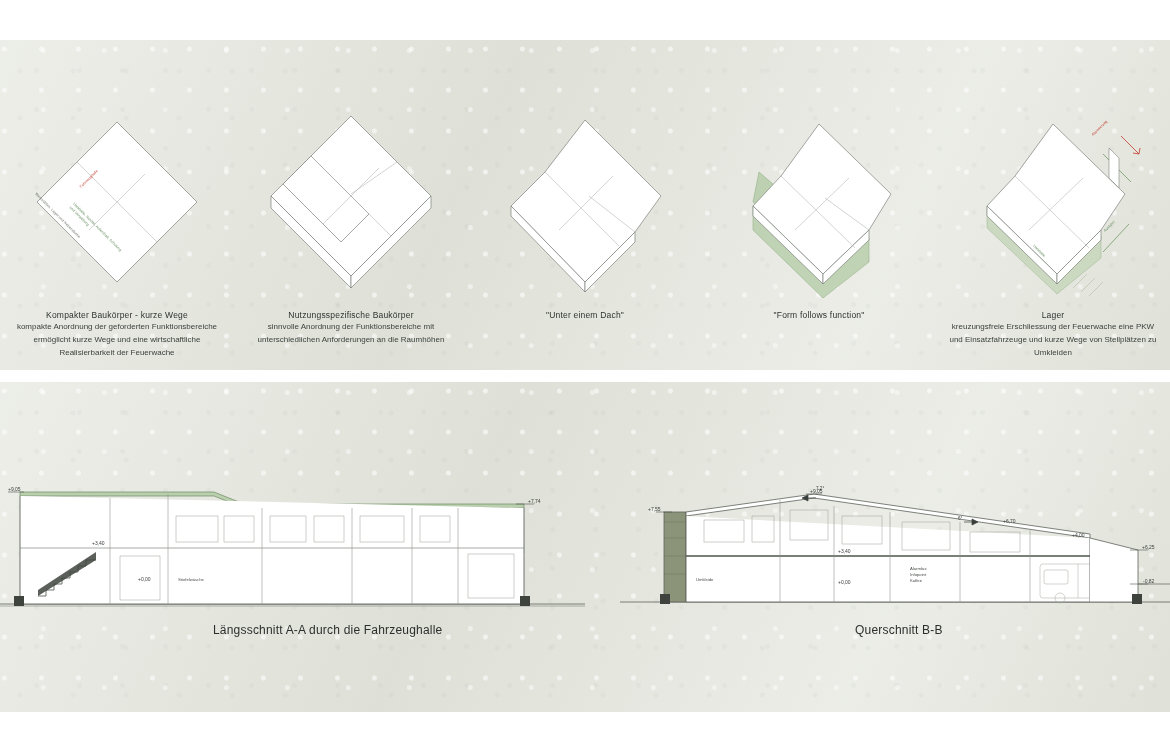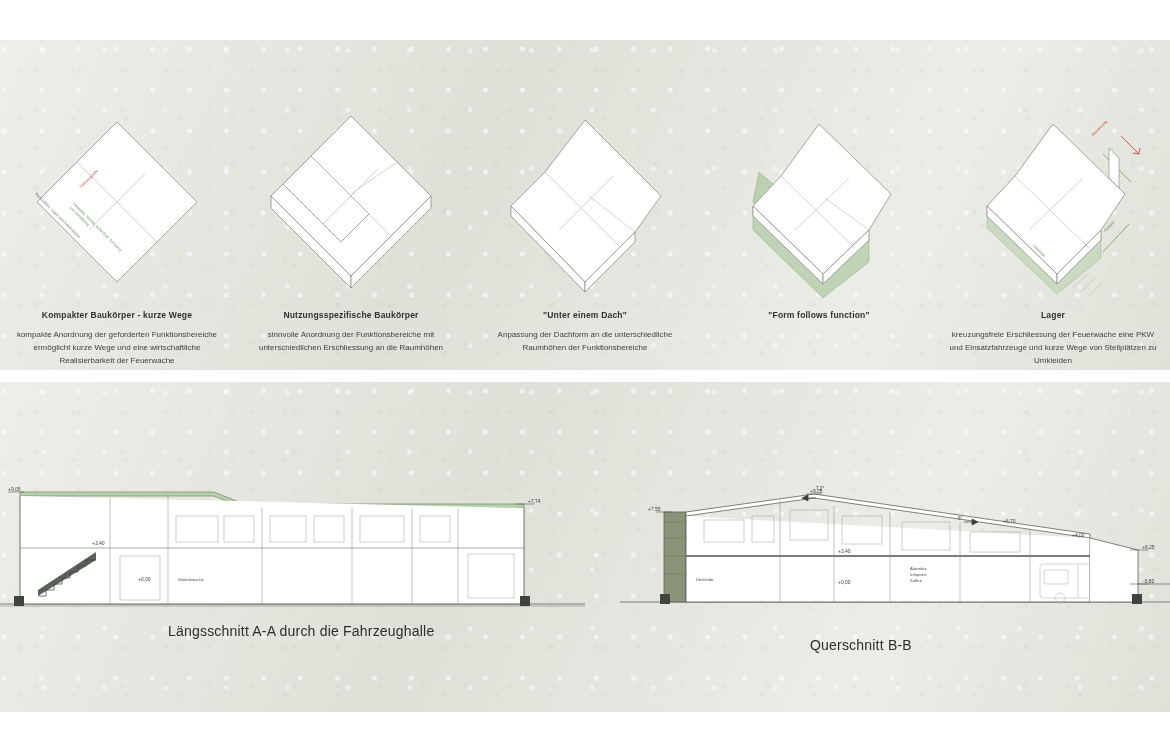--- a/index.html
+++ b/index.html
@@ -55,33 +55,32 @@
   .iso-wrap {
     position: relative;
     width: 200px;
     height: 200px;
     margin-top: 62px;
   }
   .iso-wrap svg { display:block; }
 
   .c-title {
     font-size: 8.5px;
-    font-weight: bold;
+    font-weight: normal;
     color: #2e3330;
     text-align: center;
     margin-top: 8px;
     letter-spacing: 0.2px;
   }
   .c-body {
     font-size: 8px;
     color: #3b403c;
     text-align: center;
     line-height: 1.65;
     width: 215px;
-    margin-top: 8px;
   }
 
   
   .mini-label {
     position: absolute;
     font-size: 3.6px;
     line-height: 1.35;
     letter-spacing: 0.1px;
     white-space: nowrap;
     transform-origin: left top;
@@ -89,24 +88,25 @@
   .ml-red { color: #c0392b; }
   .ml-green { color: #5f8a5a; }
   .ml-gray { color: #6a706a; }
 
   
   .section-block {
     position: absolute;
   }
   .sec-caption {
     position: absolute;
-    font-size: 14px;
+    font-size: 12px;
     color: #2b2f2c;
     letter-spacing: 0.2px;
     white-space: nowrap;
+    margin-left: 45px;
   }
   .lvl {
     position: absolute;
     font-size: 5px;
     color: #3a3f3b;
     white-space: nowrap;
   }
   .rm {
     position: absolute;
     font-size: 4.2px;
@@ -159,40 +159,39 @@
             <polygon points="60,54 118,112 90,140 32,82"></polygon>
           </g>
           <g stroke="#b4b8b2" stroke-width="0.6" fill="none">
             <line x1="60" y1="54" x2="140" y2="134"></line>
             <line x1="72" y1="122" x2="128" y2="66"></line>
             <line x1="100" y1="92" x2="146" y2="60"></line>
           </g>
         </svg>
       </div>
       <div class="c-title">Nutzungsspezifische Baukörper</div>
-      <div class="c-body">sinnvolle Anordnung der Funktionsbereiche mit unterschiedlichen Erschliessung an die Raumhöhen</div>
+      <div class="c-body">sinnvolle Anordnung der Funktionsbereiche mit unterschiedlichen Anforderungen an die Raumhöhen</div>
     </div>
 
     <div class="concept">
       <div class="iso-wrap">
         <svg width="200" height="200" viewBox="0 0 200 200">
           <g fill="#ffffff" stroke="#7d837c" stroke-width="0.7">
             <polygon points="100,18 176,94 150,130 100,180 26,104 60,70"></polygon>
             <polygon points="26,104 100,180 100,190 26,114"></polygon>
             <polygon points="100,180 150,130 150,140 100,190"></polygon>
           </g>
           <g stroke="#b4b8b2" stroke-width="0.6" fill="none">
             <line x1="60" y1="70" x2="134" y2="144"></line>
             <line x1="74" y1="128" x2="128" y2="74"></line>
             <line x1="104" y1="94" x2="150" y2="130"></line>
           </g>
         </svg>
       </div>
       <div class="c-title">"Unter einem Dach"</div>
-      <div class="c-body">Anpassung der Dachform an die unterschiedliche Raumhöhen der Funktionsbereiche</div>
     </div>
 
     <div class="concept">
       <div class="iso-wrap">
         <svg width="200" height="200" viewBox="0 0 200 200">
           <polygon points="34,104 104,172 150,136 150,160 104,196 34,128" fill="#b9cfad" stroke="#8aa97e" stroke-width="0.6" opacity="0.85"></polygon>
           <polygon points="34,100 40,70 70,96 64,126" fill="#b9cfad" stroke="#8aa97e" stroke-width="0.6" opacity="0.9"></polygon>
           <g fill="#ffffff" stroke="#7d837c" stroke-width="0.7">
             <polygon points="100,22 172,92 150,128 104,172 34,104 62,74"></polygon>
             <polygon points="34,104 104,172 104,182 34,114"></polygon>
@@ -389,18 +388,18 @@
     <div class="lvl" style="left:523px; top:118px;">-0,82</div>
 
     <div class="ang" style="left:196px; top:26px;">7,2°</div>
     <div class="ang" style="left:338px; top:56px;">6°</div>
 
     <div class="rm" style="left:76px; top:117px;">Umkleide</div>
     <div class="rm" style="left:290px; top:106px; white-space:pre;">Alarmfax
 Infopoint
 Kaffee</div>
 
-    <div class="sec-caption" style="left:190px; top:177px;">Querschnitt B-B</div>
+    <div class="sec-caption" style="left:190px; top:163px;">Querschnitt B-B</div>
   </div>
 
   <div class="panel" id="panel-footer"></div>
 
 </div>
 
 </body></html>

